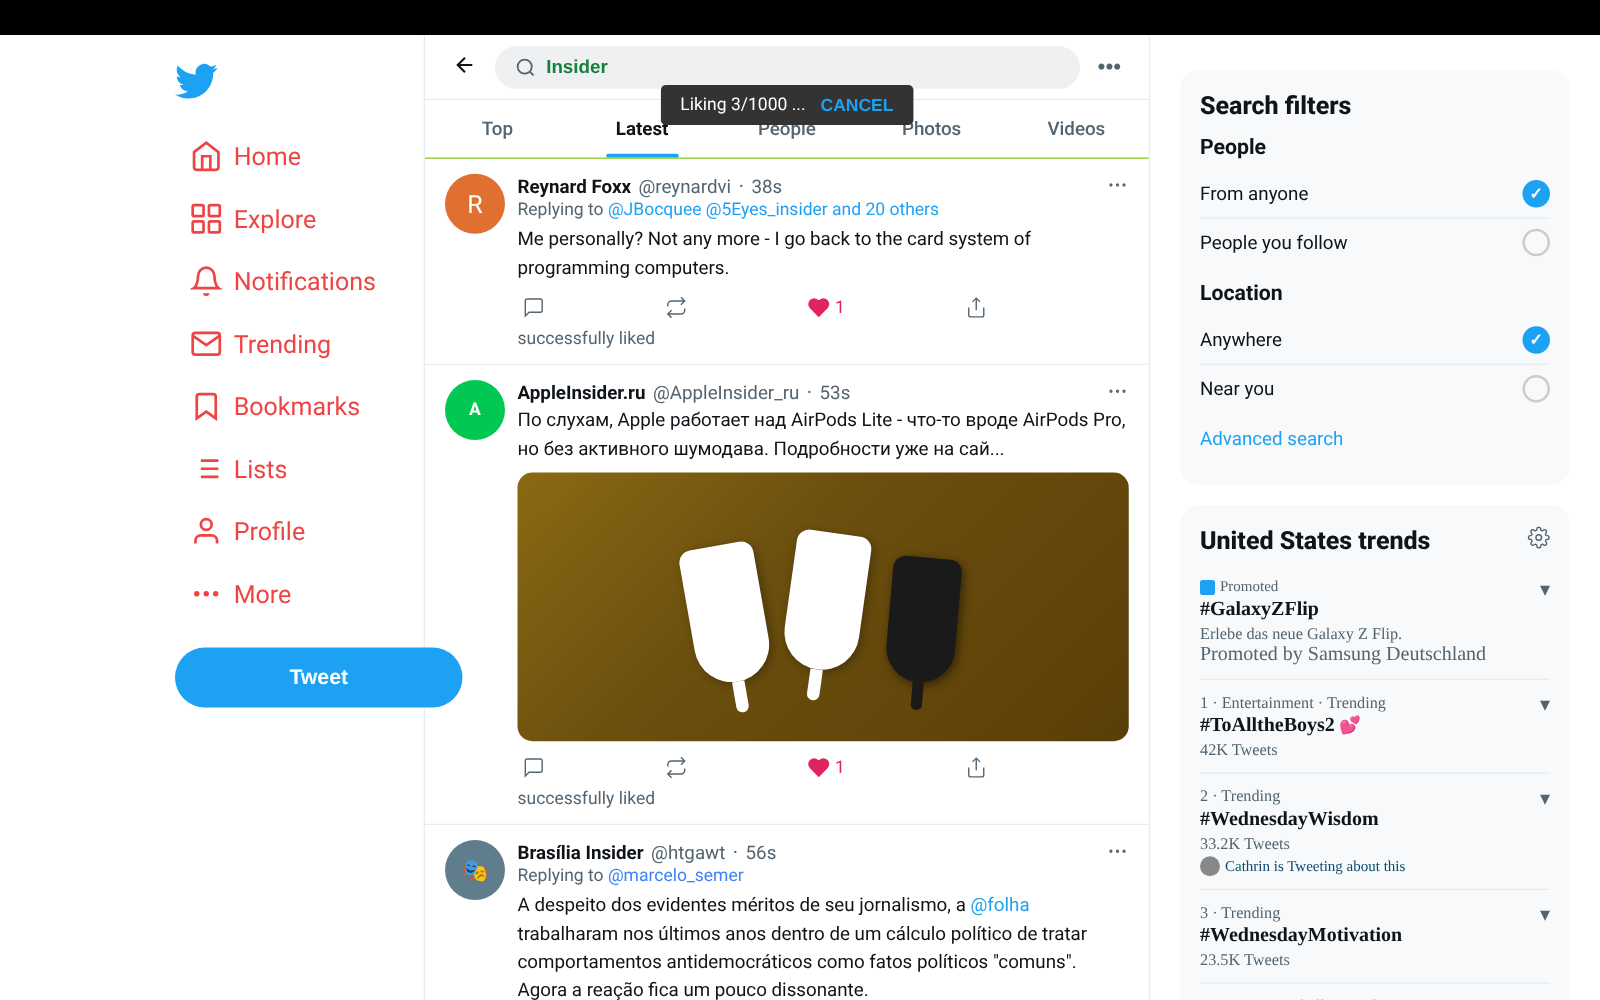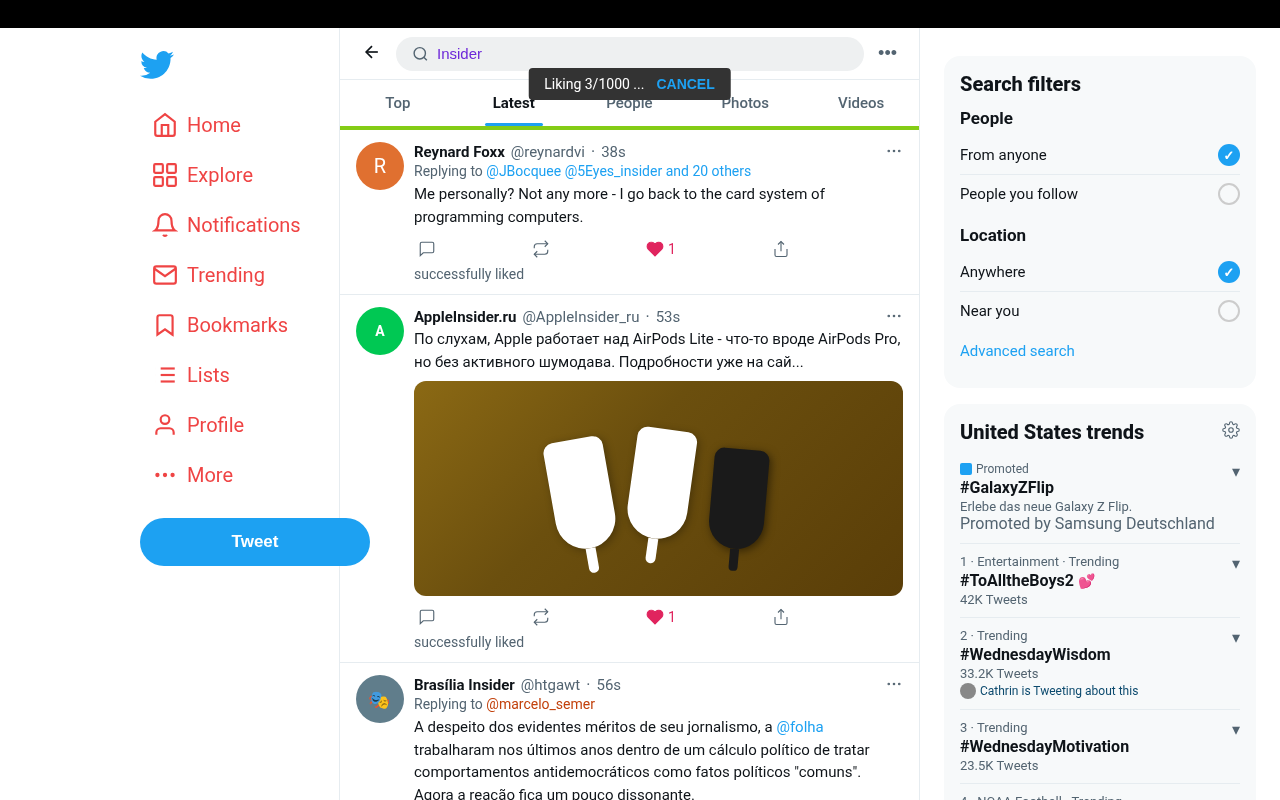--- a/index.html
+++ b/index.html
@@ -15,29 +15,29 @@
     .nav-item { display: flex; align-items: center; gap: 9px; padding: 10px 12px; border-radius: 30px; cursor: pointer; margin-bottom: 4px; width: 100%; text-decoration: none; color: #ef4444; }
     .nav-item .nav-icon { width: 26px; height: 26px; display: flex; align-items: center; justify-content: center; }
     .nav-item .nav-label { font-size: 20px; font-weight: 400; }
     .tweet-btn { background: #1da1f2; color: #fff; border: none; border-radius: 30px; padding: 14px 30px; font-size: 17px; font-weight: 700; cursor: pointer; width: 230px; margin-top: 16px; }
 
     
     .main { flex: 1; padding-top: 28px; overflow-y: auto; border-right: 1px solid #e6ecf0; max-width: 600px; }
     .search-bar-area { position: sticky; top: 0; background: #fff; z-index: 10; padding: 8px 16px; display: flex; align-items: center; gap: 8px; border-bottom: 1px solid #e6ecf0; }
     .back-btn { background: none; border: none; cursor: pointer; padding: 6px; border-radius: 50%; }
     .search-input-wrap { flex: 1; display: flex; align-items: center; background: #eef0f1; border-radius: 30px; padding: 8px 16px; gap: 8px; }
-    .search-input-wrap input { background: none; border: none; outline: none; font-size: 15px; color: #6d28d9; width: 100%; }
+    .search-input-wrap input { background: none; border: none; outline: none; font-size: 15px; color: #15803d; width: 100%; font-weight: bold; }
     .more-btn { background: none; border: none; cursor: pointer; color: #536471; font-size: 18px; padding: 6px; }
 
     
     .like-toast { position: absolute; top: 40px; left: 50%; transform: translateX(-50%); background: #333; color: #fff; border-radius: 4px; padding: 8px 16px; font-size: 14px; display: flex; align-items: center; gap: 12px; z-index: 50; white-space: nowrap; }
     .like-toast .cancel-btn { color: #1da1f2; font-weight: 700; cursor: pointer; background: none; border: none; font-size: 14px; }
 
     
-    .tabs { display: flex; border-bottom: 4px solid #84cc16; }
+    .tabs { display: flex; border-bottom: 1px solid #84cc16; }
     .tab { flex: 1; padding: 14px; text-align: center; font-size: 15px; font-weight: 500; color: #536471; cursor: pointer; position: relative; }
     .tab.active { color: #0f1419; font-weight: 700; }
     .tab.active::after { content: ''; position: absolute; bottom: 0; left: 25%; right: 25%; height: 3px; background: #1da1f2; border-radius: 2px; }
 
     
     .tweet { display: flex; gap: 10px; padding: 12px 16px; border-bottom: 1px solid #e6ecf0; position: relative; }
     .tweet-avatar-placeholder { width: 48px; height: 48px; border-radius: 50%; background: #ccc; flex-shrink: 0; display: flex; align-items: center; justify-content: center; font-size: 20px; color: #fff; }
     .tweet-body { flex: 1; }
     .tweet-header { display: flex; align-items: center; gap: 6px; margin-bottom: 2px; }
     .tweet-name { font-weight: 700; font-size: 15px; color: #0f1419; }
@@ -70,21 +70,21 @@
     .filter-row:last-child { border-bottom: none; }
     .filter-label { font-size: 15px; color: #0f1419; }
     .filter-check-filled { width: 22px; height: 22px; border-radius: 50%; background: #1da1f2; display: flex; align-items: center; justify-content: center; }
     .filter-check-filled::after { content: '✓'; color: #fff; font-size: 13px; font-weight: 700; }
     .filter-check-empty { width: 22px; height: 22px; border-radius: 50%; border: 2px solid #ccc; }
     .advanced-search { color: #1da1f2; font-size: 15px; cursor: pointer; padding: 12px 0; display: block; }
     
     .trends-section { background: #f7f9fa; border-radius: 16px; padding: 16px; }
     .trends-header { display: flex; align-items: center; justify-content: space-between; margin-bottom: 8px; }
     .trends-header h2 { font-size: 20px; font-weight: 800; color: #0f1419; }
-    .trend-item { padding: 10px 0; border-bottom: 1px solid #e6ecf0; position: relative; }
+    .trend-item { padding: 10px 0; border-bottom: 1px solid #e6ecf0; position: relative; font-family: Liberation Serif, serif; }
     .trend-item:last-child { border-bottom: none; }
     .trend-meta { font-size: 13px; color: #536471; }
     .trend-hashtag { font-size: 16px; font-weight: 700; color: #0f1419; margin: 2px 0; display: flex; align-items: center; gap: 4px; }
     .trend-tweets { font-size: 13px; color: #536471; }
     .trend-chevron { position: absolute; right: 0; top: 10px; color: #536471; cursor: pointer; }
     .promoted-badge { font-size: 12px; color: #536471; display: flex; align-items: center; gap: 4px; }
 
     
     ::-webkit-scrollbar { width: 6px; }
     ::-webkit-scrollbar-track { background: transparent; }
@@ -334,21 +334,21 @@
 
   <div class="tweet">
     <div class="tweet-avatar-placeholder" style="background:#607d8b; font-size:18px;">🎭</div>
     <div class="tweet-body">
       <div class="tweet-header">
         <span class="tweet-name">Brasília Insider</span>
         <span class="tweet-handle">@htgawt</span>
         <span style="color:#536471">·</span>
         <span class="tweet-time">56s</span>
       </div>
-      <div class="tweet-reply-to">Replying to <span style="color:#c2410c;">@marcelo_semer</span></div>
+      <div class="tweet-reply-to">Replying to <span style="color:#3b82f6;">@marcelo_semer</span></div>
       <div class="tweet-text">A despeito dos evidentes méritos de seu jornalismo, a <span style="color:#1da1f2;">@folha</span> trabalharam nos últimos anos dentro de um cálculo político de tratar comportamentos antidemocráticos como fatos políticos "comuns". Agora a reação fica um pouco dissonante.</div>
 
     </div>
     <button class="tweet-more-btn">
       <svg width="18" height="18" viewBox="0 0 24 24" fill="none" stroke="currentColor" stroke-width="1.5">
           <circle cx="12" cy="12" r="1"></circle>
           <circle cx="19" cy="12" r="1"></circle>
           <circle cx="5" cy="12" r="1"></circle>
         </svg>
     </button>

